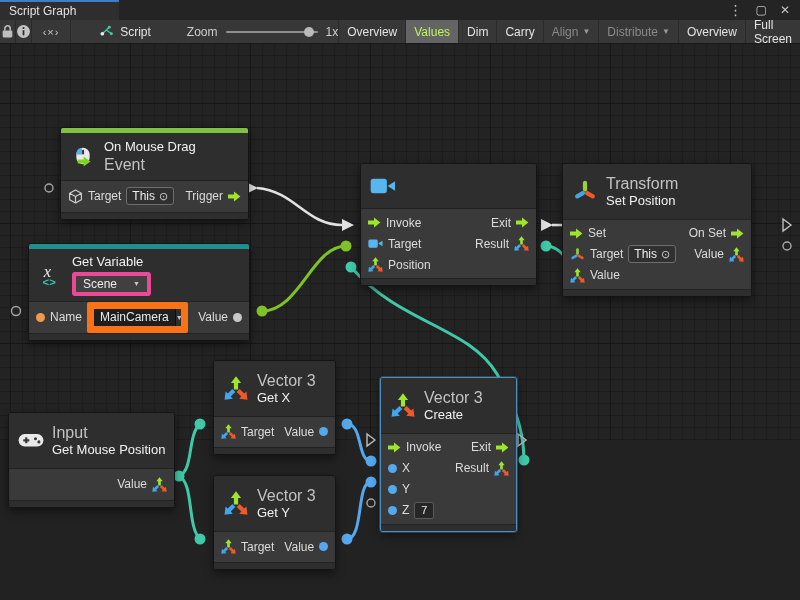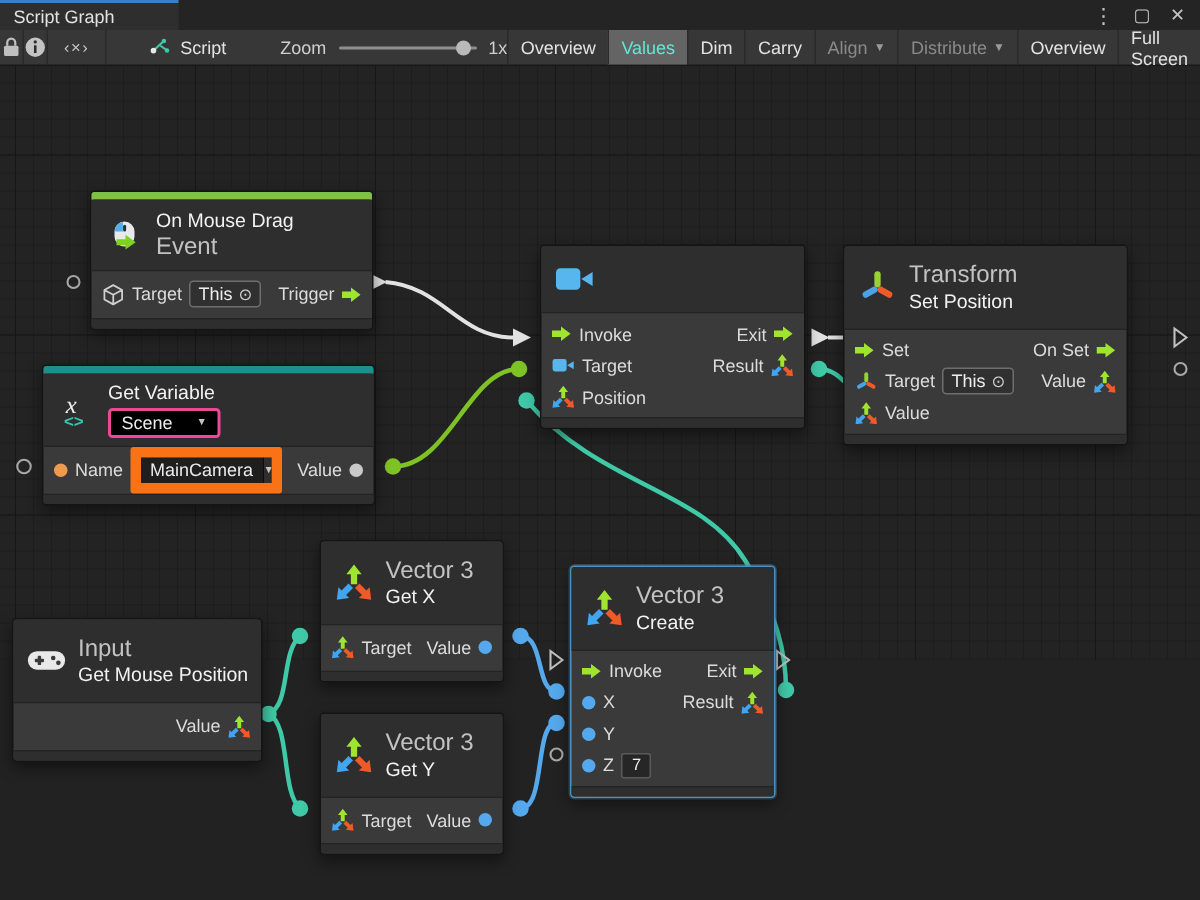--- a/index.html
+++ b/index.html
@@ -8,21 +8,21 @@
   .tabstrip{position:absolute;left:0;top:0;width:800px;height:20px;background:#242424;display:flex;align-items:stretch;}
   .tab{width:110px;background:#2e2e2e;border-top:2px solid #3d7ec4;display:flex;align-items:center;padding-left:9px;font-size:12px;color:#e2e2e2;}
   .winbtns{margin-left:auto;display:flex;align-items:center;gap:13px;padding-right:10px;color:#c3c3c3;}
   .winbtns span{font-size:12px;line-height:1;cursor:default;}
   .winbtns .kebab{font-size:14px;}
   
   .toolbar{position:absolute;left:0;top:20px;width:800px;height:24px;background:#373737;border-bottom:1px solid #191919;display:flex;align-items:stretch;font-size:12px;color:#e3e3e3;box-sizing:border-box;}
   .tbtn{display:flex;align-items:center;justify-content:center;padding:0 8px;border-right:1px solid #2a2a2a;cursor:default;}
   .tbtn.icon{width:26px;padding:0;}
   .tbtn.noborder{border-right:none;}
-  .tbtn.active{background:#646464;color:#5eead4;}
+  .tbtn.active{background:#646464;color:#bef264;}
   .tbtn.disabled{color:#8a8a8a;}
   .tbtn .caret{font-size:8px;margin-left:4px;color:#9a9a9a;}
   .tbtn svg{width:14px;height:14px;}
   .codeicon{color:#c9c9c9;letter-spacing:1px;font-size:11px;}
   .graphbtn{display:flex;align-items:center;gap:6px;padding:0 10px;margin-left:18px;}
   .graphbtn svg{width:15px;height:13px;}
   .zoomgrp{display:flex;align-items:center;gap:8px;margin-left:26px;color:#cfcfcf;}
   .ztrack{position:relative;width:92px;height:2px;background:#8f8f8f;border-radius:1px;}
   .zhandle{position:absolute;top:-4px;left:78px;width:10px;height:10px;border-radius:50%;background:#b9b9b9;}
   .rightgrp{margin-left:auto;display:flex;align-items:stretch;}
@@ -54,21 +54,21 @@
   .prow{display:flex;align-items:center;gap:5px;height:21px;padding:0 7px;font-size:12px;color:#dcdcdc;white-space:nowrap;}
   .prow.tall{height:31px;}
   .grow{flex:1;}
   .dot{width:9px;height:9px;border-radius:50%;flex:none;}
   .picon{width:15px;height:15px;flex:none;display:inline-flex;}
   .picon svg{width:100%;height:100%;}
   .picon.flow{width:13px;height:11px;}
   .picon.cam{width:15px;height:11px;}
   .chip{display:inline-flex;align-items:center;gap:4px;border:1px solid #6e6e6e;border-radius:3px;padding:0 5px;height:16px;background:#303030;color:#ececec;font-size:12px;}
   .chip .tgt{font-size:11px;color:#cfcfcf;}
-  .ddchip{display:inline-flex;align-items:center;gap:16px;background:#000000;border:2px solid #ec4899;border-radius:3px;padding:1px 7px;font-size:12px;color:#ececec;margin-top:2px;width:max-content;}
+  .ddchip{display:inline-flex;align-items:center;gap:16px;background:#404040;border:4px solid #ec4899;border-radius:3px;padding:1px 7px;font-size:12px;color:#ececec;margin-top:2px;width:max-content;}
   .ddchip .caret,.fielddd .caret{font-size:7px;color:#c4c4c4;}
   .fielddd{display:inline-flex;align-items:stretch;border:7px solid #f97316;border-radius:2px;overflow:hidden;height:17px;justify-content:space-between;}
   .fielddd .fval{background:#1e1e1e;color:#eaeaea;padding:0 6px;display:flex;align-items:center;font-size:12px;}
   .fielddd .fbtn{background:#2e2e2e;border-left:1px solid #0d0d0d;width:16px;display:flex;align-items:center;justify-content:center;}
   .vfield{display:inline-flex;align-items:center;justify-content:center;background:#262626;border:1px solid #5a5a5a;border-radius:2px;min-width:12px;height:15px;padding:0 3px;font-size:11px;color:#eee;}
 </style>
 </head>
 <body>
 
 <div class="tabstrip">

